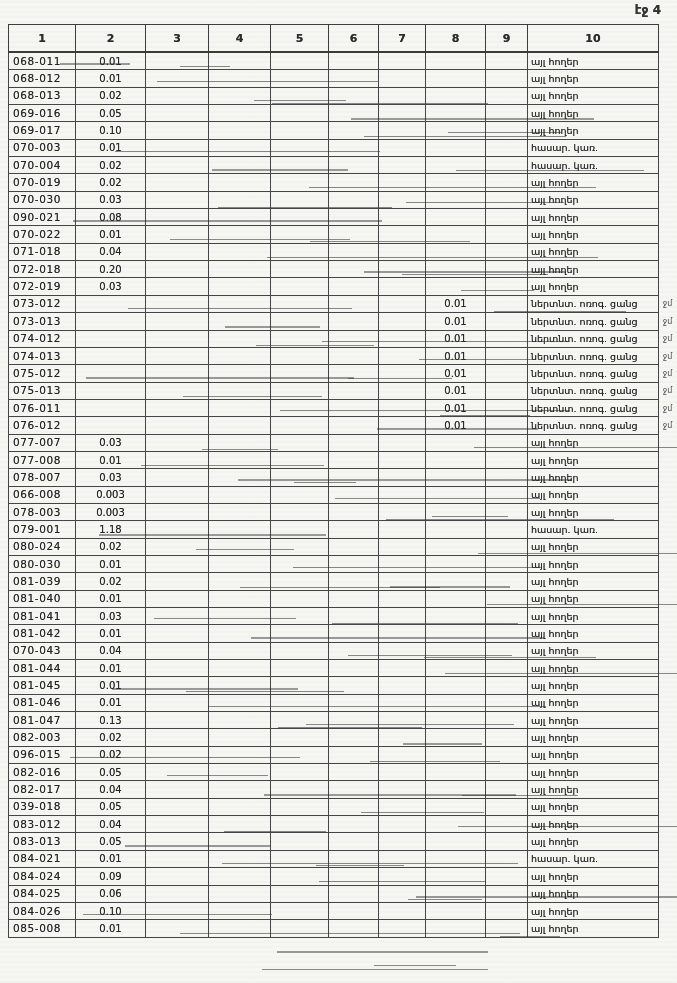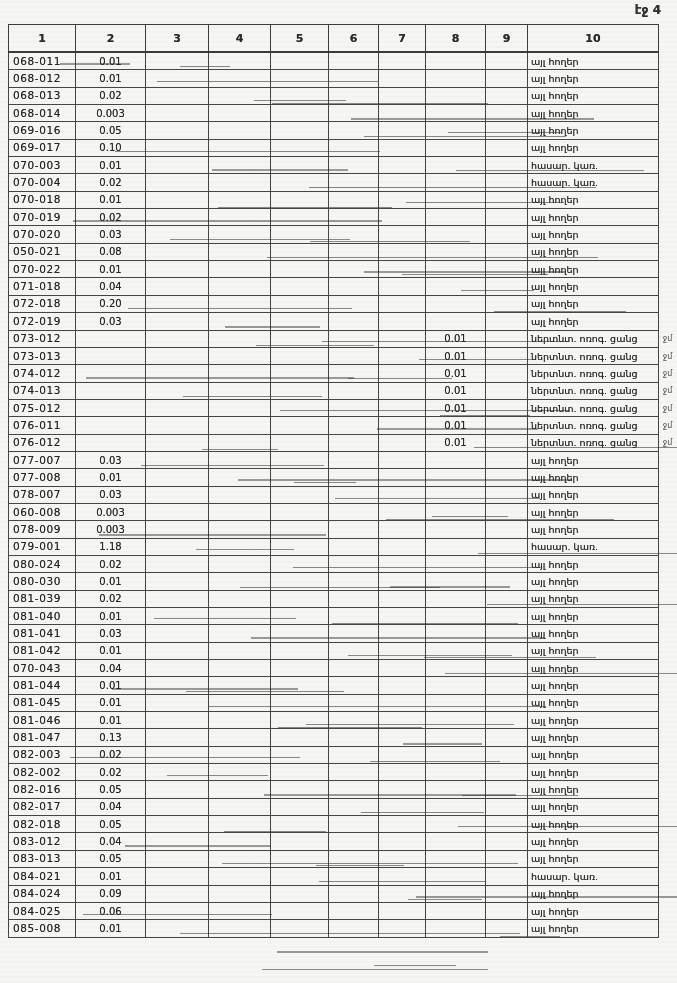--- a/index.html
+++ b/index.html
@@ -111,33 +111,20 @@
     <td></td>
     <td></td>
     <td></td>
     <td></td>
     <td class="c-net"></td>
     <td></td>
     <td class="c-use">այլ հողեր</td>
     <td class="c-margin"></td>
   </tr>
       <tr>
-    <td class="c-code">068-014</td>
-    <td class="c-val">0.003</td>
-    <td></td>
-    <td></td>
-    <td></td>
-    <td></td>
-    <td></td>
-    <td class="c-net"></td>
-    <td></td>
-    <td class="c-use">այլ հողեր</td>
-    <td class="c-margin"></td>
-  </tr>
-      <tr>
     <td class="c-code">069-016</td>
     <td class="c-val">0.05</td>
     <td></td>
     <td></td>
     <td></td>
     <td></td>
     <td></td>
     <td class="c-net"></td>
     <td></td>
     <td class="c-use">այլ հողեր</td>
@@ -176,60 +163,47 @@
     <td></td>
     <td></td>
     <td></td>
     <td></td>
     <td class="c-net"></td>
     <td></td>
     <td class="c-use">հասար. կառ.</td>
     <td class="c-margin"></td>
   </tr>
       <tr>
-    <td class="c-code">070-018</td>
-    <td class="c-val">0.01</td>
-    <td></td>
-    <td></td>
-    <td></td>
-    <td></td>
-    <td></td>
-    <td class="c-net"></td>
-    <td></td>
-    <td class="c-use">այլ հողեր</td>
-    <td class="c-margin"></td>
-  </tr>
-      <tr>
     <td class="c-code">070-019</td>
     <td class="c-val">0.02</td>
     <td></td>
     <td></td>
     <td></td>
     <td></td>
     <td></td>
     <td class="c-net"></td>
     <td></td>
     <td class="c-use">այլ հողեր</td>
     <td class="c-margin"></td>
   </tr>
       <tr>
-    <td class="c-code">070-020</td>
+    <td class="c-code">070-030</td>
     <td class="c-val">0.03</td>
     <td></td>
     <td></td>
     <td></td>
     <td></td>
     <td></td>
     <td class="c-net"></td>
     <td></td>
     <td class="c-use">այլ հողեր</td>
     <td class="c-margin"></td>
   </tr>
       <tr>
-    <td class="c-code">050-021</td>
+    <td class="c-code">090-021</td>
     <td class="c-val">0.08</td>
     <td></td>
     <td></td>
     <td></td>
     <td></td>
     <td></td>
     <td class="c-net"></td>
     <td></td>
     <td class="c-use">այլ հողեր</td>
     <td class="c-margin"></td>
@@ -345,20 +319,33 @@
     <td></td>
     <td></td>
     <td></td>
     <td></td>
     <td class="c-net">0.01</td>
     <td></td>
     <td class="c-use">ներտնտ. ոռոգ. ցանց</td>
     <td class="c-margin">ջմ</td>
   </tr>
       <tr>
+    <td class="c-code">075-013</td>
+    <td class="c-val"></td>
+    <td></td>
+    <td></td>
+    <td></td>
+    <td></td>
+    <td></td>
+    <td class="c-net">0.01</td>
+    <td></td>
+    <td class="c-use">ներտնտ. ոռոգ. ցանց</td>
+    <td class="c-margin">ջմ</td>
+  </tr>
+      <tr>
     <td class="c-code">076-011</td>
     <td class="c-val"></td>
     <td></td>
     <td></td>
     <td></td>
     <td></td>
     <td></td>
     <td class="c-net">0.01</td>
     <td></td>
     <td class="c-use">ներտնտ. ոռոգ. ցանց</td>
@@ -410,34 +397,34 @@
     <td></td>
     <td></td>
     <td></td>
     <td></td>
     <td class="c-net"></td>
     <td></td>
     <td class="c-use">այլ հողեր</td>
     <td class="c-margin"></td>
   </tr>
       <tr>
-    <td class="c-code">060-008</td>
+    <td class="c-code">066-008</td>
     <td class="c-val">0.003</td>
     <td></td>
     <td></td>
     <td></td>
     <td></td>
     <td></td>
     <td class="c-net"></td>
     <td></td>
     <td class="c-use">այլ հողեր</td>
     <td class="c-margin"></td>
   </tr>
       <tr>
-    <td class="c-code">078-009</td>
+    <td class="c-code">078-003</td>
     <td class="c-val">0.003</td>
     <td></td>
     <td></td>
     <td></td>
     <td></td>
     <td></td>
     <td class="c-net"></td>
     <td></td>
     <td class="c-use">այլ հողեր</td>
     <td class="c-margin"></td>
@@ -605,21 +592,21 @@
     <td></td>
     <td></td>
     <td></td>
     <td></td>
     <td class="c-net"></td>
     <td></td>
     <td class="c-use">այլ հողեր</td>
     <td class="c-margin"></td>
   </tr>
       <tr>
-    <td class="c-code">082-002</td>
+    <td class="c-code">096-015</td>
     <td class="c-val">0.02</td>
     <td></td>
     <td></td>
     <td></td>
     <td></td>
     <td></td>
     <td class="c-net"></td>
     <td></td>
     <td class="c-use">այլ հողեր</td>
     <td class="c-margin"></td>
@@ -644,21 +631,21 @@
     <td></td>
     <td></td>
     <td></td>
     <td></td>
     <td class="c-net"></td>
     <td></td>
     <td class="c-use">այլ հողեր</td>
     <td class="c-margin"></td>
   </tr>
       <tr>
-    <td class="c-code">082-018</td>
+    <td class="c-code">039-018</td>
     <td class="c-val">0.05</td>
     <td></td>
     <td></td>
     <td></td>
     <td></td>
     <td></td>
     <td class="c-net"></td>
     <td></td>
     <td class="c-use">այլ հողեր</td>
     <td class="c-margin"></td>
@@ -711,20 +698,33 @@
     <td></td>
     <td></td>
     <td class="c-net"></td>
     <td></td>
     <td class="c-use">այլ հողեր</td>
     <td class="c-margin"></td>
   </tr>
       <tr>
     <td class="c-code">084-025</td>
     <td class="c-val">0.06</td>
+    <td></td>
+    <td></td>
+    <td></td>
+    <td></td>
+    <td></td>
+    <td class="c-net"></td>
+    <td></td>
+    <td class="c-use">այլ հողեր</td>
+    <td class="c-margin"></td>
+  </tr>
+      <tr>
+    <td class="c-code">084-026</td>
+    <td class="c-val">0.10</td>
     <td></td>
     <td></td>
     <td></td>
     <td></td>
     <td></td>
     <td class="c-net"></td>
     <td></td>
     <td class="c-use">այլ հողեր</td>
     <td class="c-margin"></td>
   </tr>

